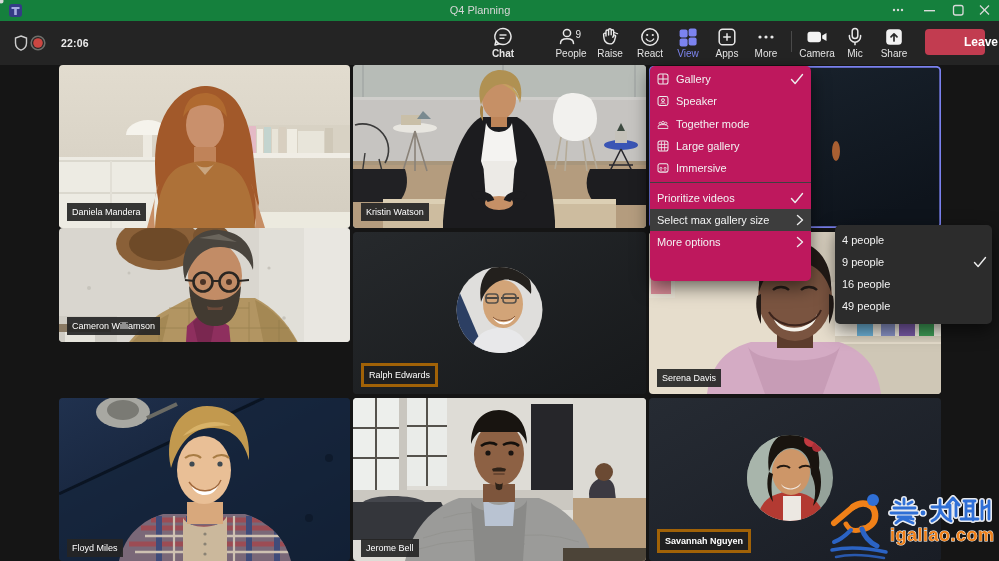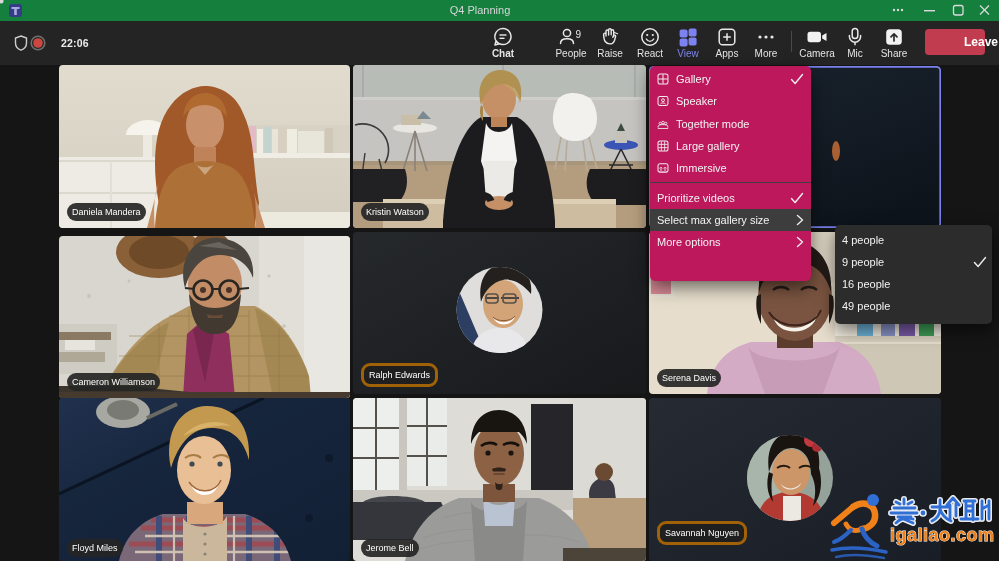--- a/index.html
+++ b/index.html
@@ -19,21 +19,21 @@
   #clock { position:absolute; left:14px; top:0; height:44px; display:flex; align-items:center; }
   #clock .t { color:#ececec; font-size:10.5px; font-weight:bold; margin-left:15px; letter-spacing:.2px;}
   #leave { position:absolute; left:925px; top:8px; width:60px; height:26px; background:#c23c50;
     border-radius:4px; color:#fff; font-size:12px; font-weight:bold; display:flex;
     align-items:center; justify-content:center; gap:5px;padding-left:47px; }
   #tsep { position:absolute; left:791px; top:10px; width:1px; height:21px; background:#4a4a4a; }
   
   .tile { position:absolute; border-radius:4px; overflow:hidden; background:#202020; }
   .tile svg { position:absolute; left:0; top:0; }
   .nametag { position:absolute; left:8px; bottom:7px; background:rgba(37,37,37,0.92); color:#fff;
-    font-size:9px; padding:4px 5px; border-radius:9px; white-space:nowrap; z-index:3; }
+    font-size:9px; padding:4px 5px; border-radius:0; white-space:nowrap; z-index:3; }
   .nametag.bordered { border:3px solid #a16207; background:rgba(32,32,32,0.92); }
   
   #menu { position:absolute; left:650px; top:66px; width:161px; height:215px; background:#be185d;
     border-radius:5px; box-shadow:0 6px 18px rgba(0,0,0,.55); z-index:10;text-align:right; }
   .mi { position:relative; height:22.3px; display:flex; align-items:center; color:#f2f2f2; font-size:11px; }
   .mi .mic { width:19px; padding-left:7px; display:flex; align-items:center; margin-right:7px; }
   .chk { position:absolute; right:7px; top:50%; transform:translateY(-50%); line-height:0; }
   .mi2 { position:relative; height:22.3px; display:flex; align-items:center; color:#f2f2f2;
     font-size:11px; padding-left:7px; }
   #menusep { height:1px; background:#404040; margin:3px 0; }
@@ -152,21 +152,21 @@
           <stop offset="0" stop-color="#1b2530"></stop>
             <stop offset="1" stop-color="#0e141c"></stop>
         </linearGradient>
       </defs>
       <rect width="292" height="162" fill="url(#g3)"></rect>
       <ellipse cx="187" cy="85" rx="4" ry="10" fill="#a85f32"></ellipse>
       <rect x="0.75" y="0.75" width="290.5" height="160.5" rx="4" fill="none" stroke="#7a80ee" stroke-width="1.8"></rect>
     </svg>
     <div class="nametag">Wade Warren</div>
   </div>
-  <div class="tile" id="t4" style="left:59px; top:236px; width:291px; height:162px;">
+  <div class="tile" id="t4" style="left:59px; top:228px; width:291px; height:114px;">
     <svg width="291" height="162" viewBox="0 0 291 162">
       <rect width="291" height="162" fill="#d9d6cf"></rect>
       <rect x="240" y="0" width="51" height="162" fill="#e9e7e1"></rect>
       <rect x="200" y="0" width="45" height="162" fill="#e1dfd8"></rect>
 
       <g fill="#c7c4bc">
         <circle cx="30" cy="60" r="2"></circle>
           <circle cx="55" cy="90" r="1.6"></circle>
           <circle cx="22" cy="120" r="1.8"></circle>
         <circle cx="210" cy="40" r="1.6"></circle>
@@ -418,21 +418,21 @@
         <path d="M120 74 C116 48 128 34 144 34 C162 34 172 48 170 70 C174 84 172 100 164 108 C168 92 166 84 162 76 C162 60 154 50 142 50 C132 50 124 60 120 74 Z" fill="#19140f"></path>
         <path d="M120 74 c-3 10 -2 22 4 30 c-2 -12 -2 -20 0 -28 Z" fill="#19140f"></path>
 
         <circle cx="162" cy="42" r="7" fill="#c23a40"></circle>
         <circle cx="168" cy="49" r="5" fill="#a82e36"></circle>
 
         <path d="M128 70 c4 -3 10 -3 13 0 M150 70 c4 -3 10 -3 13 0" stroke="#241a12" stroke-width="2" fill="none"></path>
         <path d="M132 86 c5 6 15 6 20 -1 c-2 8 -17 9 -20 1 Z" fill="#f0e8e0"></path>
       </g>
     </svg>
-    <div class="nametag bordered" style="bottom:16px;">Savannah Nguyen</div>
+    <div class="nametag bordered" style="bottom:8px;font-weight:bold;">Savannah Nguyen</div>
   </div>
 
   <div id="titlebar">
     <svg width="999" height="21" style="position:absolute;left:0;top:0;">
       <circle cx="1" cy="1" r="2.5" fill="#d8d8d8"></circle>
       <rect x="9" y="4" width="13" height="13" rx="3" fill="#353b86"></rect>
       <rect x="11.5" y="7" width="8" height="2" fill="#a6ace0"></rect>
       <rect x="14.2" y="7" width="2.6" height="8" fill="#a6ace0"></rect>
 
       <g fill="#dadada">

